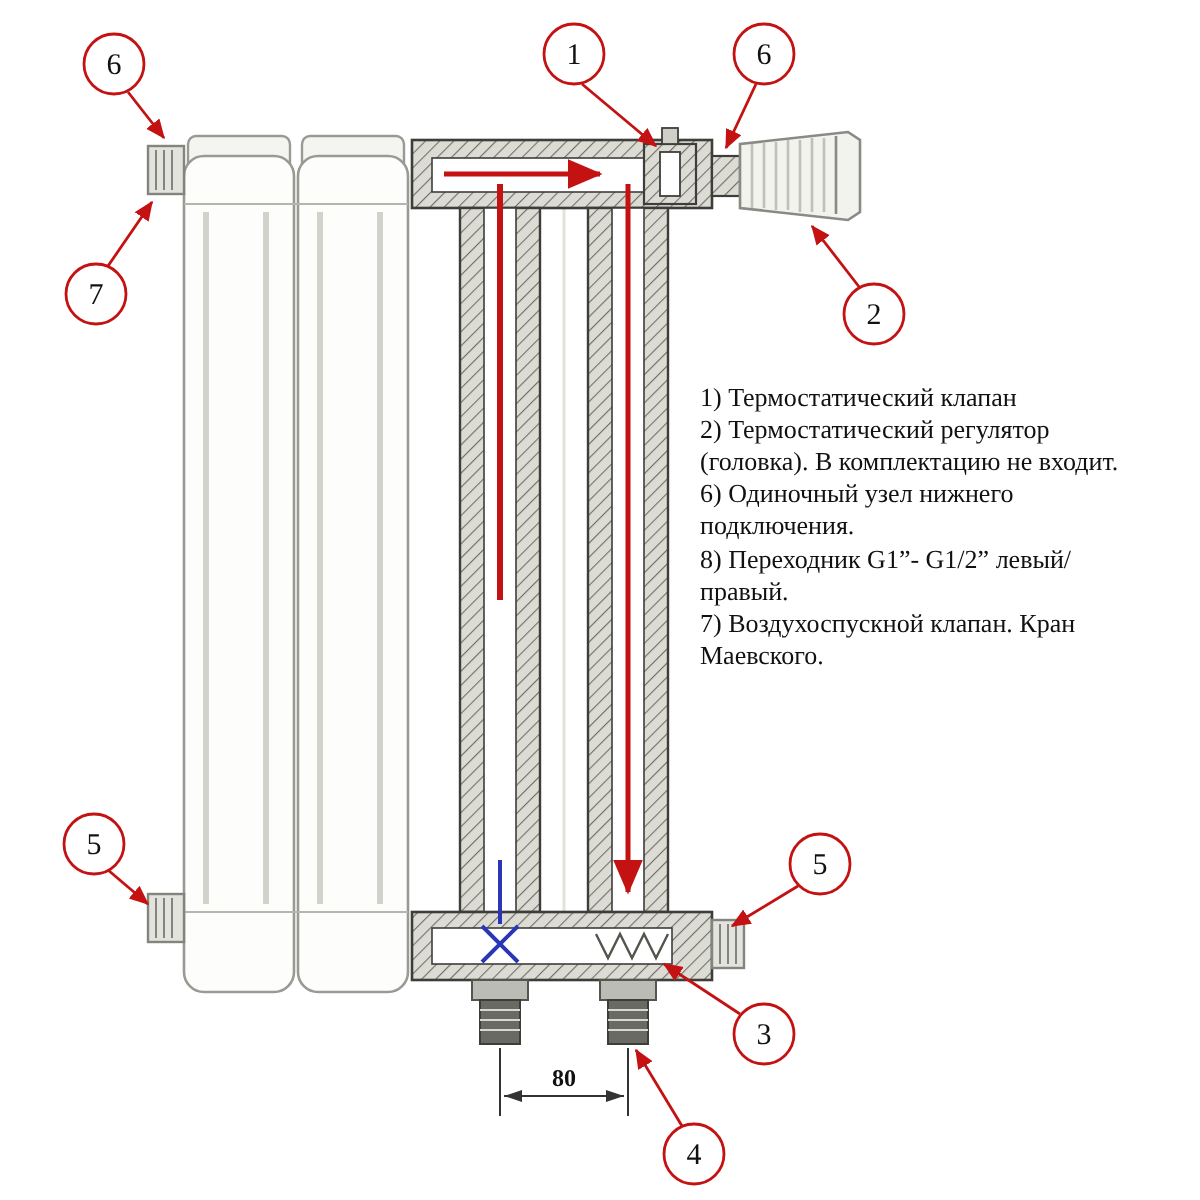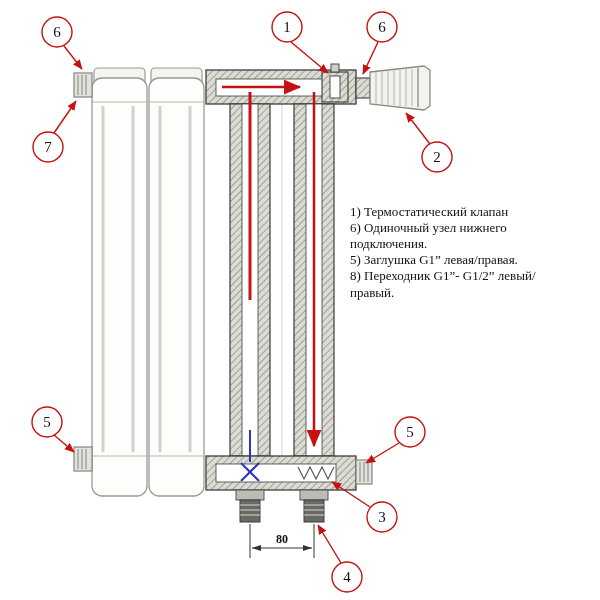--- a/index.html
+++ b/index.html
@@ -1,19 +1,19 @@
 <!DOCTYPE html>
 <html><head>
 <meta charset="utf-8">
 <style>
   html,body{margin:0;padding:0;background:#ffffff;}
   .page{position:relative;width:600px;height:600px;background:#ffffff;overflow:hidden;
         font-family:"Liberation Serif", serif;}
   .drawing{position:absolute;left:0;top:0;}
-  .legend{position:absolute;left:350px;top:204px;width:222px;color:#111;
+  .legend{position:absolute;left:350px;top:191px;width:222px;color:#111;
           font-size:13px;line-height:1.24;}
   .legend div{margin:0;}
   .callout-num{font-family:"Liberation Serif", serif;font-size:15px;fill:#111;}
   .dim-label{font-family:"Liberation Serif", serif;font-size:12px;font-weight:bold;fill:#111;}
 </style>
 </head>
 <body>
 
 <div class="page">
 
@@ -177,18 +177,19 @@
       </g>
       <g>
         <circle cx="347" cy="577" r="15" fill="#ffffff" stroke="#c41111" stroke-width="1.4"></circle>
         <text x="347" y="582" text-anchor="middle" class="callout-num">4</text>
       </g>
     </g>
   </svg>
 
   <div class="legend">
     <div>1) Термостатический клапан</div>
+    <div>2) Термостатический регулятор (головка). В комплектацию не входит.</div>
     <div>6) Одиночный узел нижнего подключения.</div>
-    <div>5) Заглушка G1” левая/правая.</div>
     <div>8) Переходник G1”- G1/2” левый/правый.</div>
+    <div>7) Воздухоспускной клапан. Кран Маевского.</div>
   </div>
 
 </div>
 
 </body></html>

